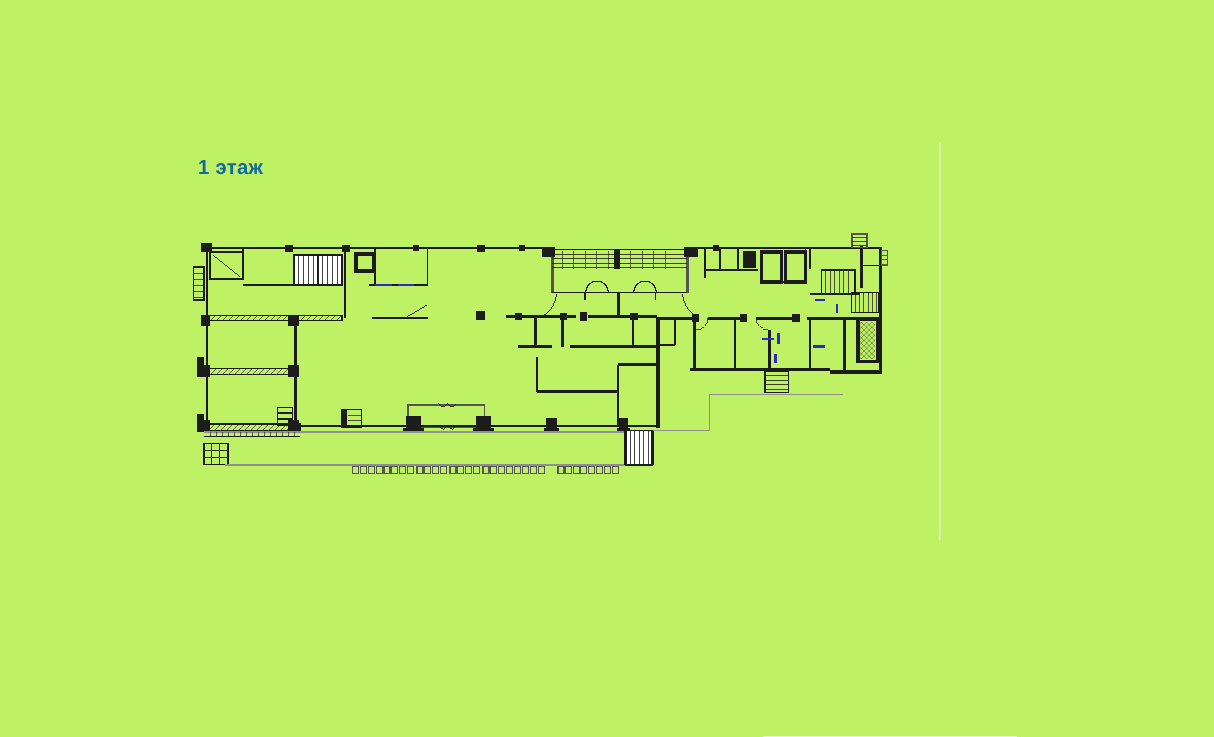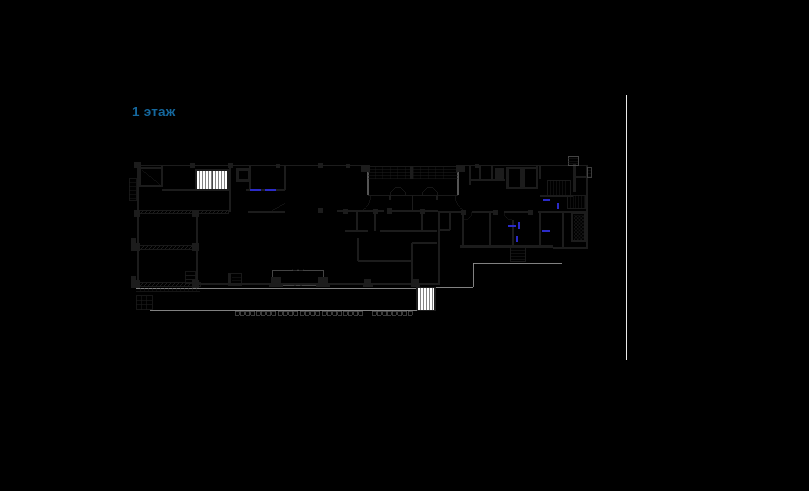--- a/index.html
+++ b/index.html
@@ -1,16 +1,16 @@
 <!DOCTYPE html>
 <html style="--heading-color: #15689e; --divider-color: #e9e9e9; --wall: #1c1c1c; --wall2: #555555; --pave: #8f8f8f; --blue: #2b2bc8;"><head>
 <meta charset="utf-8">
 <style>
   html,body{margin:0;padding:0;background:#fff;}
-  .canvas{position:relative;width:809px;height:491px;background:#000000;overflow:hidden;
+  .canvas{position:relative;width:809px;height:491px;background:#bef264;overflow:hidden;
           font-family:"Liberation Sans",sans-serif;}
   .heading{position:absolute;left:132px;top:104px;font-size:13.5px;font-weight:700;
            color:var(--heading-color,#15689e);letter-spacing:.2px;}
   .divider{position:absolute;left:626px;top:95px;width:1px;height:265px;
            background:var(--divider-color,#e9e9e9);}
   .plan{position:absolute;left:128px;top:150px;width:465px;height:168px;}
   svg{shape-rendering:crispEdges;}
   .g-wall{stroke:var(--wall,#1c1c1c);fill:none;stroke-linecap:butt;}
   .f-wall{fill:var(--wall,#1c1c1c);stroke:none;}
   .g-thin{stroke:var(--wall2,#555);fill:none;}

